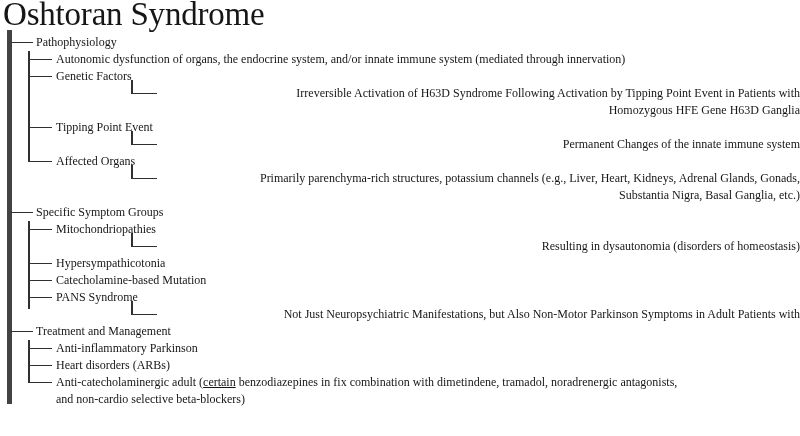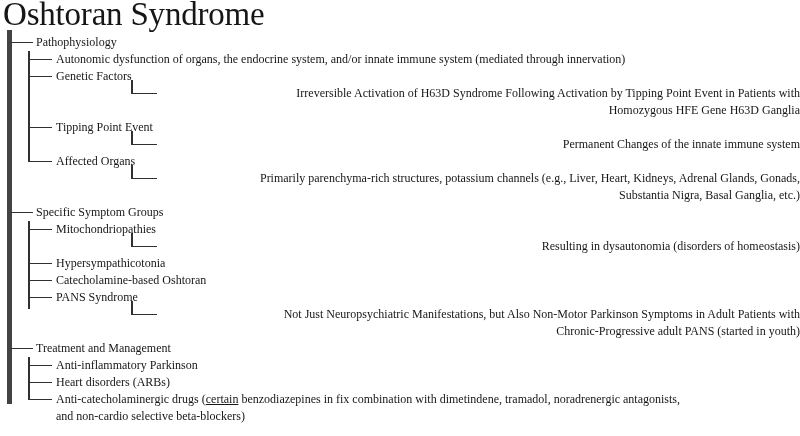--- a/index.html
+++ b/index.html
@@ -122,32 +122,31 @@
 
     <div class="l2">
       <span class="v"></span>
       <span class="h"></span>
       <div class="ln">Hypersympathicotonia</div>
     </div>
 
     <div class="l2">
       <span class="v"></span>
       <span class="h"></span>
-      <div class="ln">Catecholamine-based Oshtoran</div>
+      <div class="ln">Catecholamine-based Mutation</div>
     </div>
 
     <div class="l2 overshoot">
       <span class="v"></span>
       <span class="h"></span>
       <div class="ln">PANS Syndrome</div>
       <div class="l3">
         <span class="cv"></span>
         <span class="ch"></span>
         <div class="ln">Not Just Neuropsychiatric Manifestations, but Also Non-Motor Parkinson Symptoms in Adult Patients with</div>
-        <div class="ln">Chronic-Progressive adult PANS (started in youth)</div>
       </div>
     </div>
 
     <div class="l1">
       <span class="h"></span>
       <div class="ln">Treatment and Management</div>
     </div>
 
     <div class="l2">
       <span class="v"></span>
@@ -158,19 +157,19 @@
     <div class="l2">
       <span class="v"></span>
       <span class="h"></span>
       <div class="ln">Heart disorders (ARBs)</div>
     </div>
 
     <div class="l2 last">
       <span class="v"></span>
       <span class="h"></span>
       <div class="ln">
-        <span>Anti-catecholaminergic drugs (</span><span class="u">certain</span><span> benzodiazepines in fix combination with dimetindene, tramadol, noradrenergic antagonists,</span>
+        <span>Anti-catecholaminergic adult (</span><span class="u">certain</span><span> benzodiazepines in fix combination with dimetindene, tramadol, noradrenergic antagonists,</span>
       </div>
       <div class="ln">and non-cardio selective beta-blockers)</div>
     </div>
 
   </div>
 </div>
 
 </body></html>

